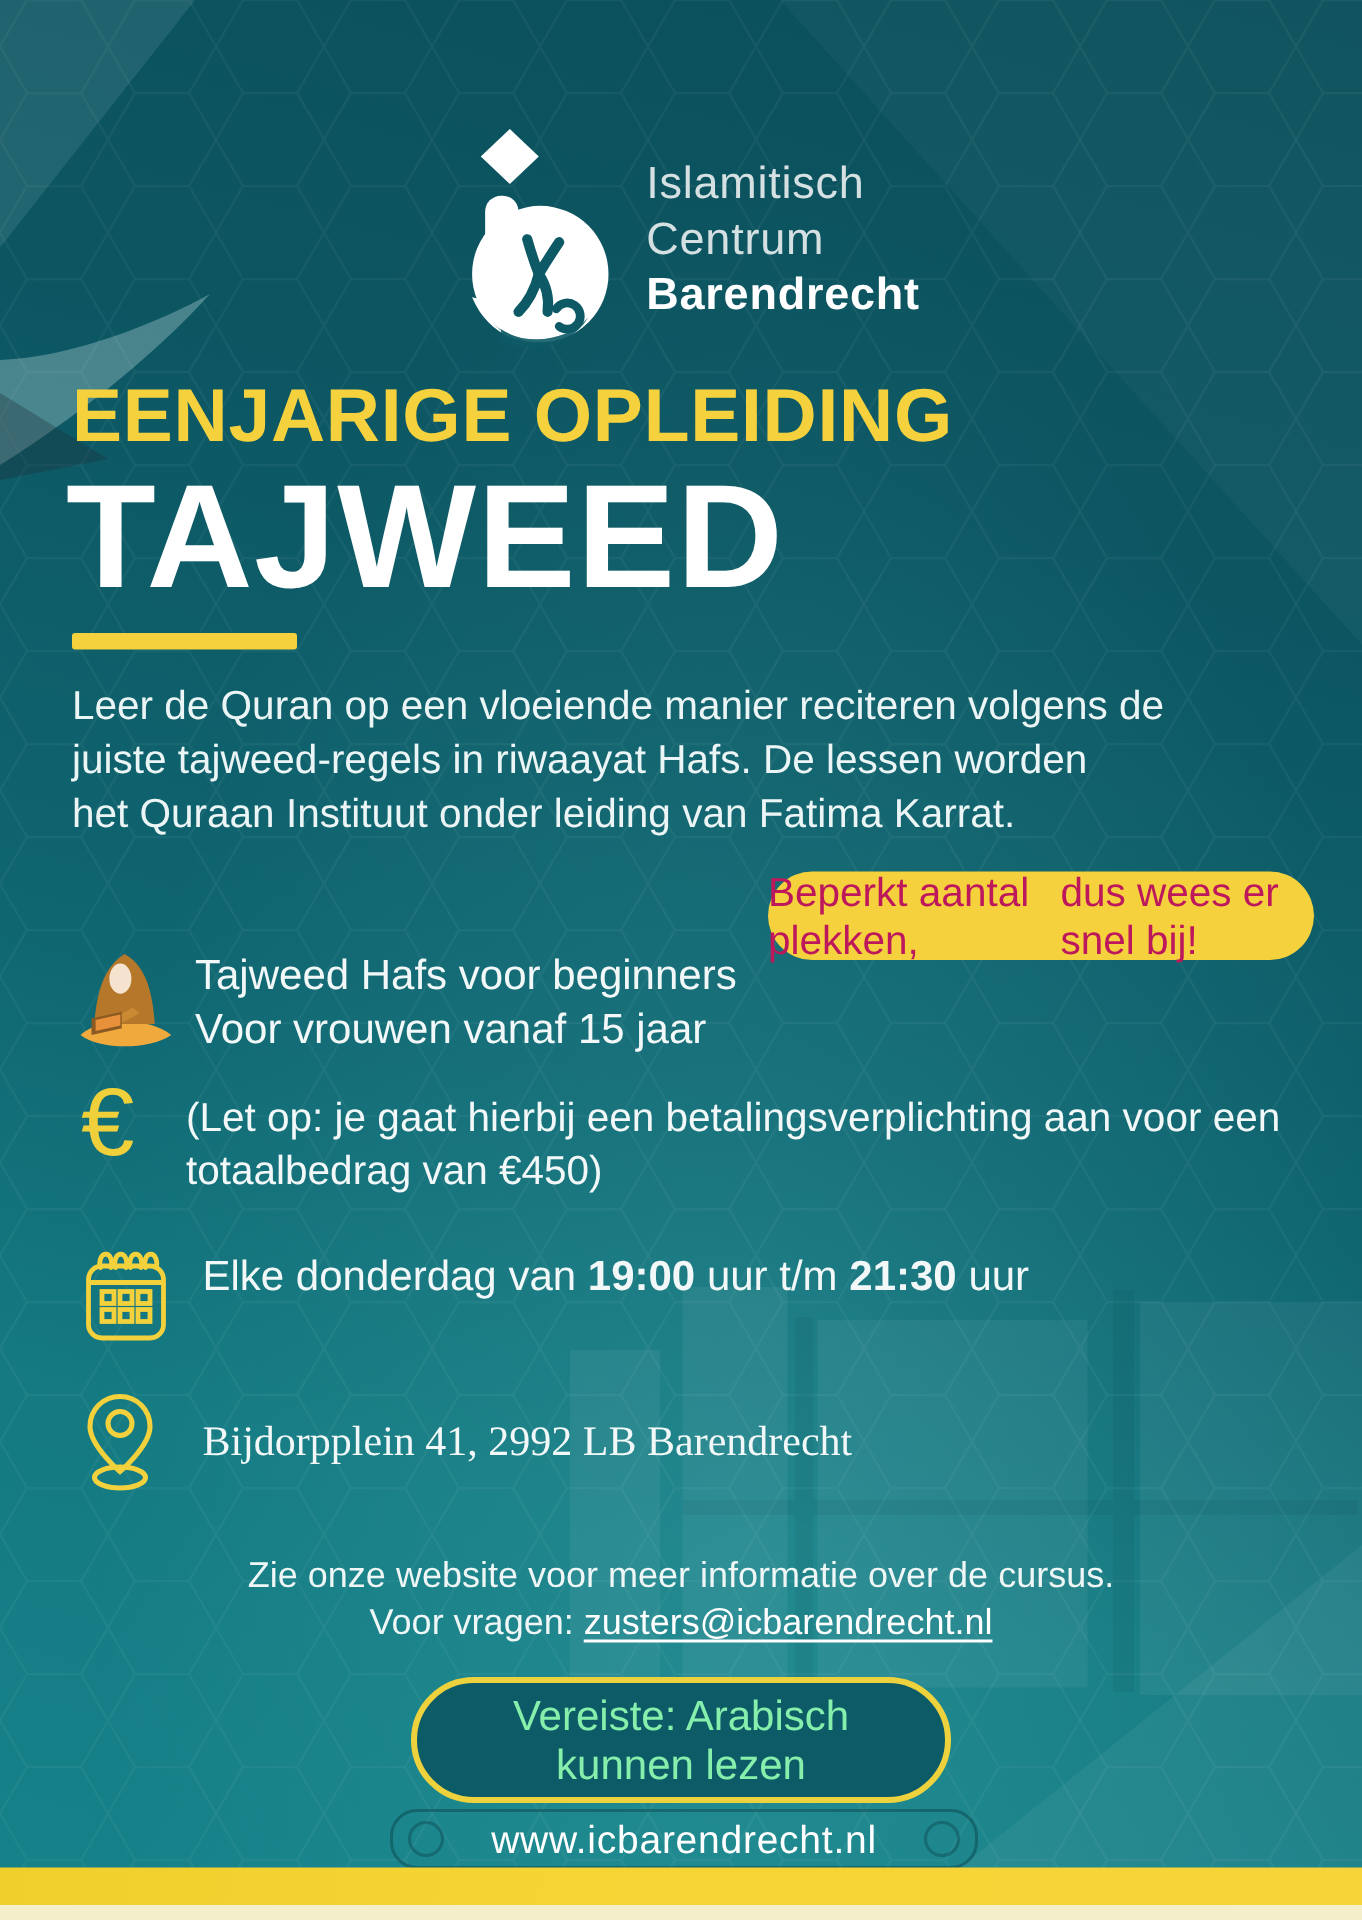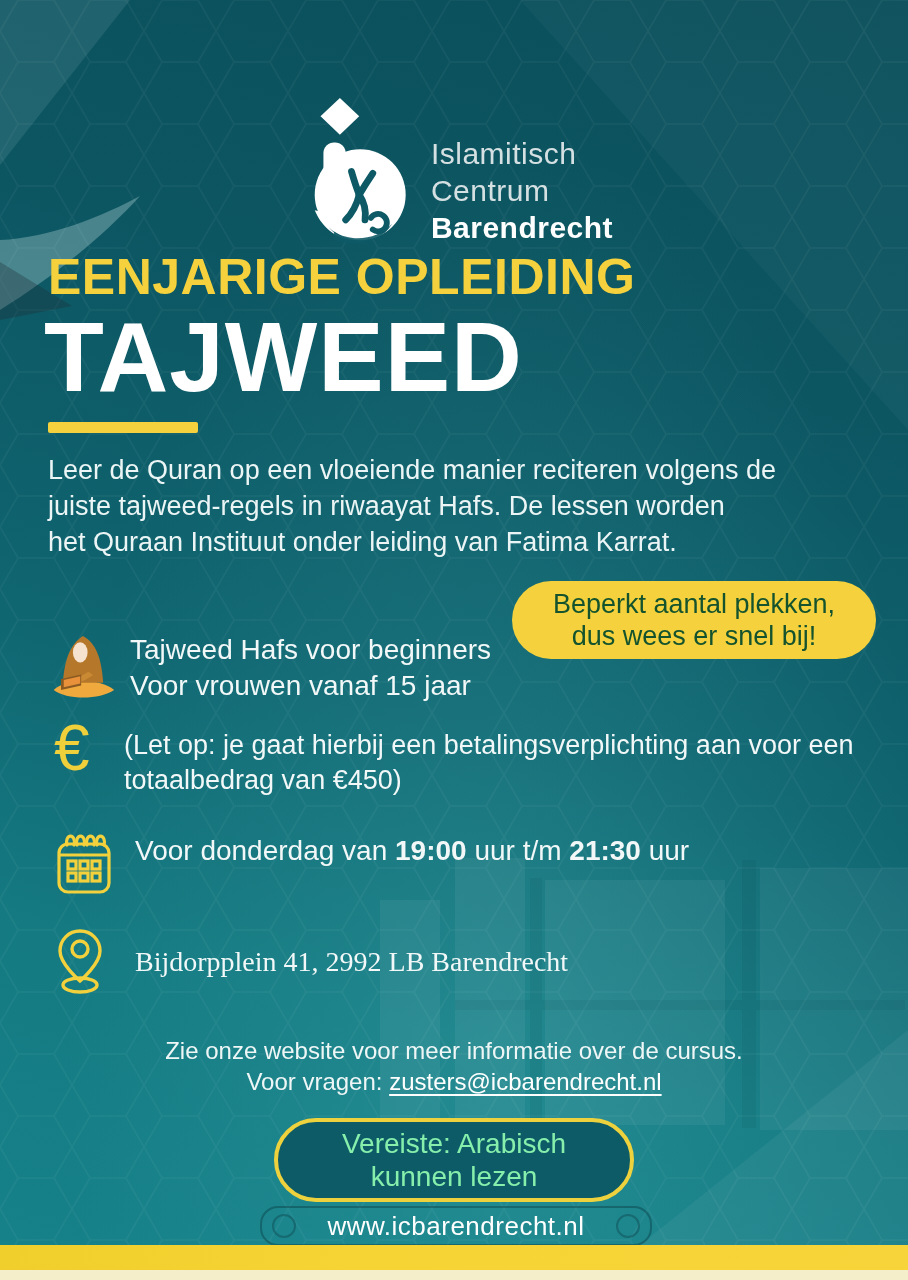--- a/index.html
+++ b/index.html
@@ -7,37 +7,37 @@
     position:relative;width:908px;height:1280px;margin:0 auto;overflow:hidden;
     font-family:"Liberation Sans",sans-serif;color:#fff;
     background:
       radial-gradient(ellipse at 55% 80%, rgba(90,200,200,0.20), rgba(90,200,200,0) 62%),
       linear-gradient(195deg,#0a4f5b 0%,#0c5662 28%,#0f6570 55%,#157a82 76%,#16828a 100%);
   }
   .bg-overlay{position:absolute;left:0;top:0;z-index:0;pointer-events:none;}
   .layer{position:absolute;z-index:2;}
 
   
-  .logo{left:0;top:96px;width:908px;display:flex;justify-content:center;align-items:flex-end;gap:24px;}
+  .logo{left:0;top:84px;width:908px;display:flex;justify-content:center;align-items:center;gap:24px;}
   .logo-text{line-height:37px;font-size:30px;letter-spacing:.5px;}
   .logo-text .lt-light{color:#d5e0e2;font-weight:400;}
   .logo-text .lt-bold{color:#ffffff;font-weight:700;}
 
   
   .kicker{left:48px;top:248px;font-size:50px;font-weight:800;color:#F5D23D;letter-spacing:.5px;white-space:nowrap;}
   .title{left:44px;top:308px;font-size:98px;font-weight:800;color:#fff;letter-spacing:1px;white-space:nowrap;line-height:1;}
   .title-underline{left:48px;top:422px;width:150px;height:11px;background:#F5D23D;border-radius:2px;}
 
   
   .intro{left:48px;top:452px;font-size:27px;line-height:36px;color:#ecf5f5;white-space:nowrap;}
 
   
-  .badge{left:512px;top:581px;width:364px;height:78px;background:#F5D23D;border-radius:40px;
-    display:flex;flex-direction:column;justify-content:center;align-items:center;
-    color:#14532d;font-size:27px;line-height:32px;font-weight:500;}
+  .badge{left:512px;top:581px;width:364px;height:59px;background:#F5D23D;border-radius:40px;
+    display:flex;flex-direction:row;justify-content:center;align-items:center;
+    color:#be185d;font-size:27px;line-height:32px;font-weight:500;}
 
   
   .row-text{font-size:28px;line-height:36px;color:#f2f8f8;white-space:nowrap;}
   .audience-icon{left:50px;top:630px;}
   .audience-text{left:130px;top:632px;}
   .price-icon{left:54px;top:716px;font-size:64px;color:#F0D03A;font-weight:400;line-height:1;}
   .price-text{left:124px;top:728px;font-size:27px;line-height:35px;}
   .calendar-icon{left:55px;top:833px;}
   .schedule-text{left:135px;top:833px;}
   .pin-icon{left:56px;top:928px;}
@@ -159,21 +159,21 @@
       <path d="M42 12 a4 6 0 1 1 7 0"></path>
       <rect x="13" y="28" width="8" height="8"></rect>
       <rect x="25" y="28" width="8" height="8"></rect>
       <rect x="37" y="28" width="8" height="8"></rect>
       <rect x="13" y="40" width="8" height="8"></rect>
       <rect x="25" y="40" width="8" height="8"></rect>
       <rect x="37" y="40" width="8" height="8"></rect>
     </g>
   </svg>
   <div class="layer row-text schedule-text">
-    <div><span>Voor donderdag van </span><span class="bold">19:00</span><span> uur t/m </span> <span class="bold">21:30</span><span> uur</span></div>
+    <div><span>Elke donderdag van </span><span class="bold">19:00</span><span> uur t/m </span> <span class="bold">21:30</span><span> uur</span></div>
   </div>
 
   <svg class="layer pin-icon" width="48" height="66" viewBox="0 0 48 66">
     <g stroke="#F2D13D" fill="none" stroke-width="3.4">
       <ellipse cx="24" cy="57" rx="17" ry="7"></ellipse>
       <path d="M24 3 C12.5 3 4 12 4 23 C4 36 24 53 24 53 C24 53 44 36 44 23 C44 12 35.5 3 24 3 Z"></path>
       <circle cx="24" cy="21" r="8"></circle>
     </g>
   </svg>
   <div class="layer row-text location-text">Bijdorpplein 41, 2992 LB Barendrecht</div>

